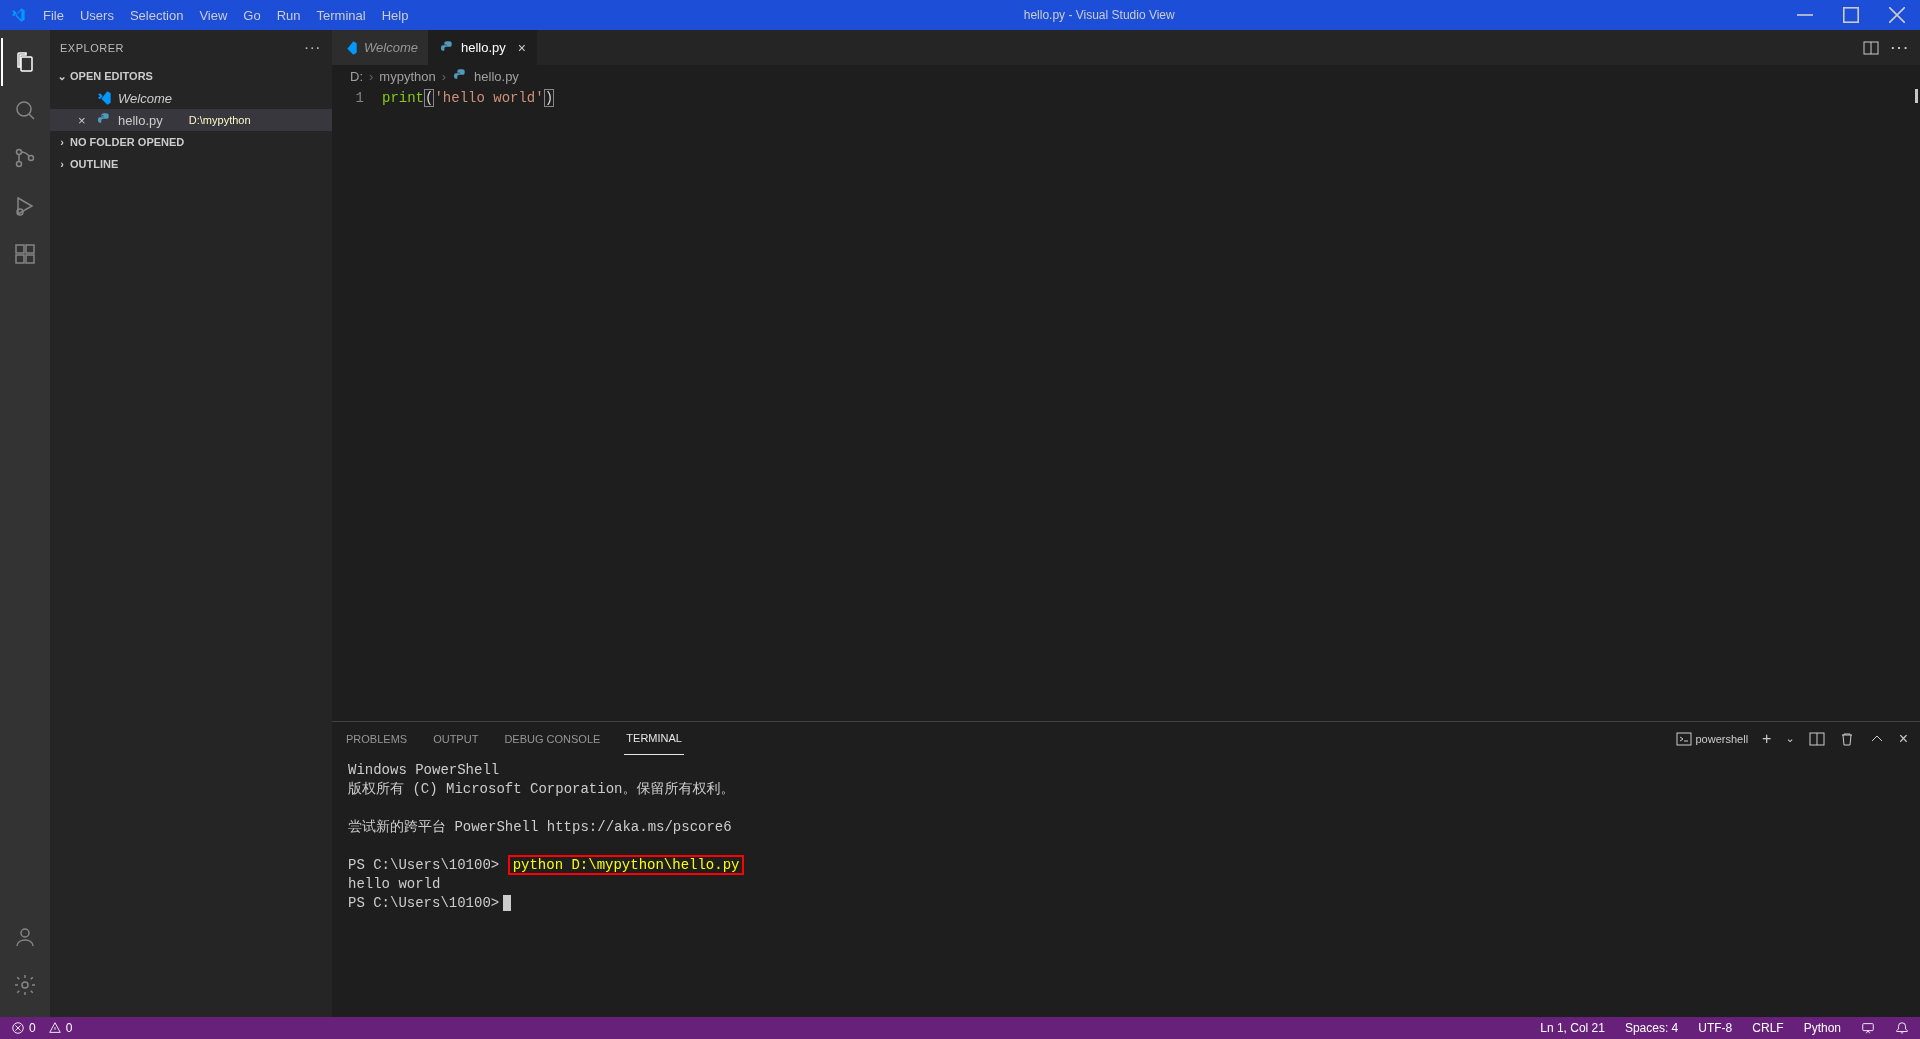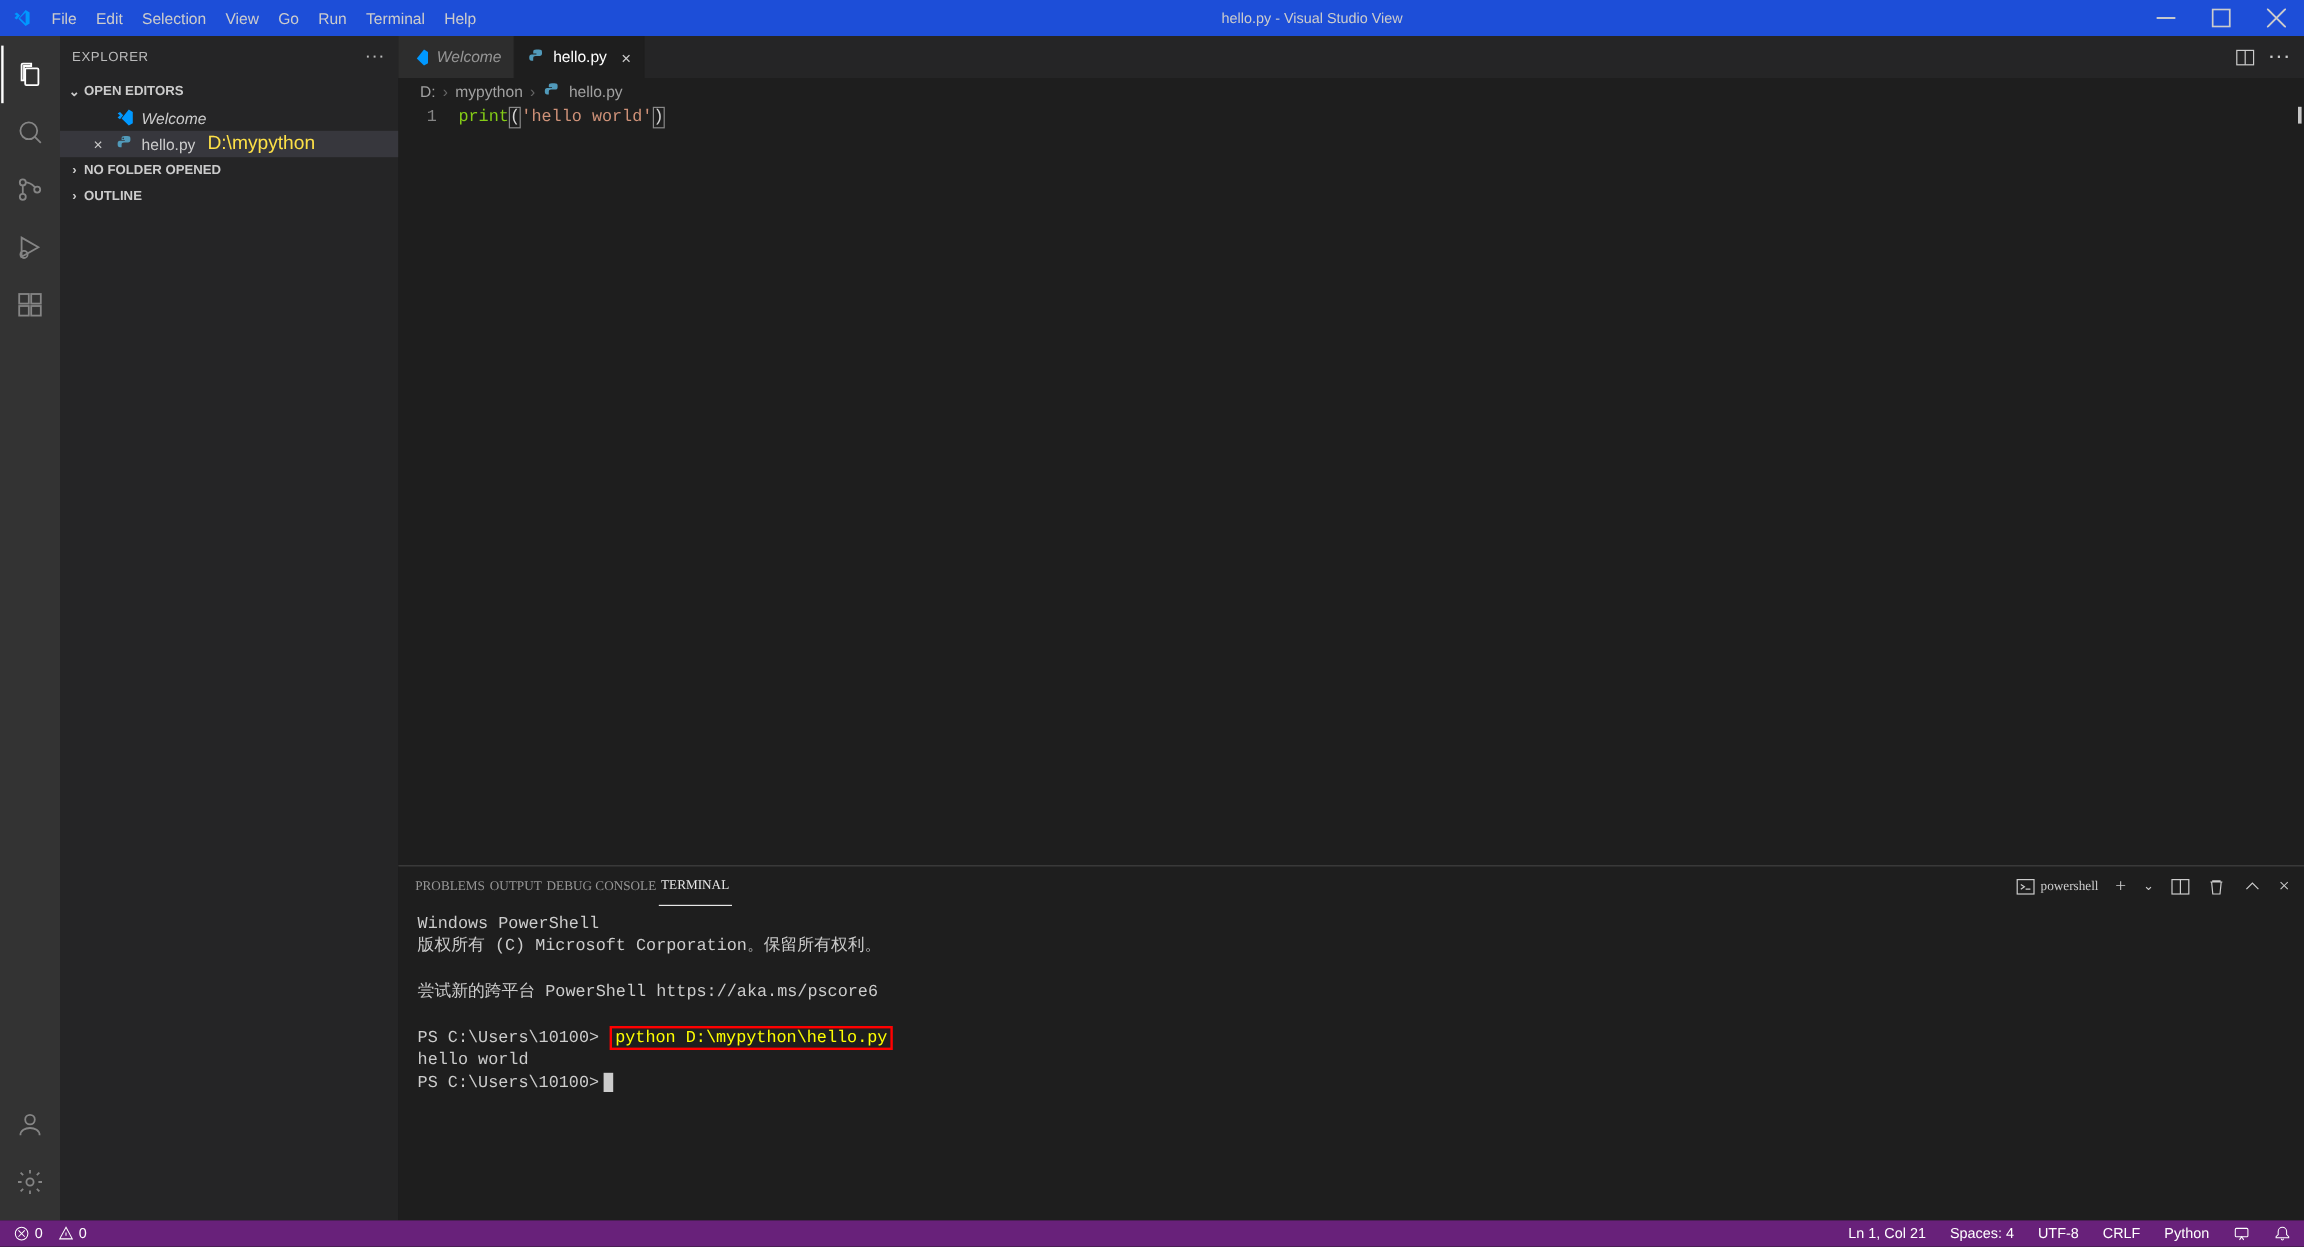--- a/index.html
+++ b/index.html
@@ -35,21 +35,21 @@
 .activity-icon.active { color:#fff; }
 .activity-icon.active::before { content:""; position:absolute; left:0; top:0; bottom:0; width:2px; background:#fff;}
 .activity-bottom { margin-top:auto; margin-bottom:8px;}
 .sidebar { width:282px; background:#252526; display:flex; flex-direction:column; }
 .sidebar-header { height:35px; display:flex; align-items:center; justify-content:space-between; padding:0 10px; color:#bbb; font-size:11px; letter-spacing:0.5px;}
 .sidebar-section { color:#ccc; }
 .section-header { height:22px; display:flex; align-items:center; padding-left:4px; font-size:11px; font-weight:700; color:#ccc; cursor:pointer;}
 .section-header .chev { width:16px; display:inline-flex; justify-content:center; }
 .sidebar-item { height:22px; display:flex; align-items:center; padding-left:28px; font-size:13px; color:#ccc; cursor:pointer; gap:6px;}
 .sidebar-item.active { background:#37373d;}
-.sidebar-item .dim { color:#fde047; margin-left:4px; font-size:16px;}
+.sidebar-item .dim { color:#fef9c3; margin-left:20px; font-size:11px;}
 .italic { font-style: italic; }
 
 .editor-area { flex:1; display:flex; flex-direction:column; background:#1e1e1e; min-width:0;}
 .tabs-row { height:35px; background:#252526; display:flex; align-items:stretch;}
 .tab { display:flex; align-items:center; padding:0 10px; gap:6px; background:#2d2d2d; color:#969696; border-right:1px solid #1e1e1e; cursor:pointer; font-size:13px;}
 .tab.active { background:#1e1e1e; color:#fff;}
 .tab .close-x { margin-left:6px; color:#ccc; font-size:14px; visibility:hidden;}
 .tab.active .close-x { visibility:visible;}
 .tabs-right { margin-left:auto; display:flex; align-items:center; gap:12px; padding-right:10px; color:#ccc;}
 .breadcrumb { height:22px; display:flex; align-items:center; padding-left:18px; color:#a0a0a0; font-size:13px; gap:6px;}
@@ -57,21 +57,21 @@
 .editor-body { flex:1; display:flex; font-family:Consolas,"Courier New",monospace; font-size:14px; position:relative;}
 .gutter { width:50px; text-align:right; padding-right:18px; color:#858585; padding-top:2px; line-height:19px;}
 .code { flex:1; padding-top:2px; line-height:19px; color:#d4d4d4; white-space:pre;}
 .tok-fn { color:#84cc16; }
 .tok-str { color:#ce9178; }
 .tok-punc { color:#d4d4d4; }
 .paren-hl { border:1px solid #888; }
 .minimap-cursor { position:absolute; right:2px; top:2px; width:3px; height:14px; background:#c6c6c6;}
 
 .panel { height:296px; border-top:1px solid #414141; background:#1e1e1e; display:flex; flex-direction:column;}
-.panel-tabs { height:33px; display:flex; align-items:center; padding:0 12px; color:#969696; font-size:11px; position:relative;font-family:Liberation Serif, serif;}
+.panel-tabs { height:33px; display:flex; align-items:center; padding:0 12px; gap:22px; color:#969696; font-size:11px; position:relative;}
 .panel-tab { cursor:pointer; padding:0 2px; height:33px; display:flex; align-items:center;}
 .panel-tab.active { color:#e7e7e7; border-bottom:1px solid #e7e7e7;}
 .panel-tabs-right { margin-left:auto; display:flex; align-items:center; gap:14px; color:#ccc;}
 .term-body { flex:1; padding:6px 16px; font-family:Consolas,"Courier New",monospace; font-size:14px; line-height:19px; color:#ccc; white-space:pre-wrap; overflow:hidden;}
 .ps-prompt { color:#ccc; }
 .highlight-box { border:2px solid #ff0000; background:transparent; color:#ffff00; padding:0 3px; display:inline;}
 .term-cursor { display:inline-block; width:8px; height:16px; background:#cccccc; vertical-align:middle; margin-left:4px;}
 
 .statusbar { height:22px; background:#68217a; color:#fff; display:flex; align-items:center; font-size:12px; padding:0 8px;}
 .status-left { display:flex; align-items:center; gap:6px;}
@@ -88,21 +88,21 @@
 <body>
 
 <div class="titlebar">
   <div class="vscode-logo">
     <svg class="icon16" viewBox="0 0 24 24">
         <path fill="#0098ff" d="M17 2l5 3v14l-5 3-9-9 9-11zM3 7l3-2 4 4-4 5-3-2 3-3-3-2zm14 12V5l-7 7 7 7z"></path>
       </svg>
   </div>
   <div class="menubar">
     <div class="menu-item">File</div>
-    <div class="menu-item">Edit</div>
+    <div class="menu-item">Users</div>
     <div class="menu-item">Selection</div>
     <div class="menu-item">View</div>
     <div class="menu-item">Go</div>
     <div class="menu-item">Run</div>
     <div class="menu-item">Terminal</div>
     <div class="menu-item">Help</div>
   </div>
   <div class="title-center">hello.py - Visual Studio View</div>
   <div class="window-controls">
     <div class="win-btn">

